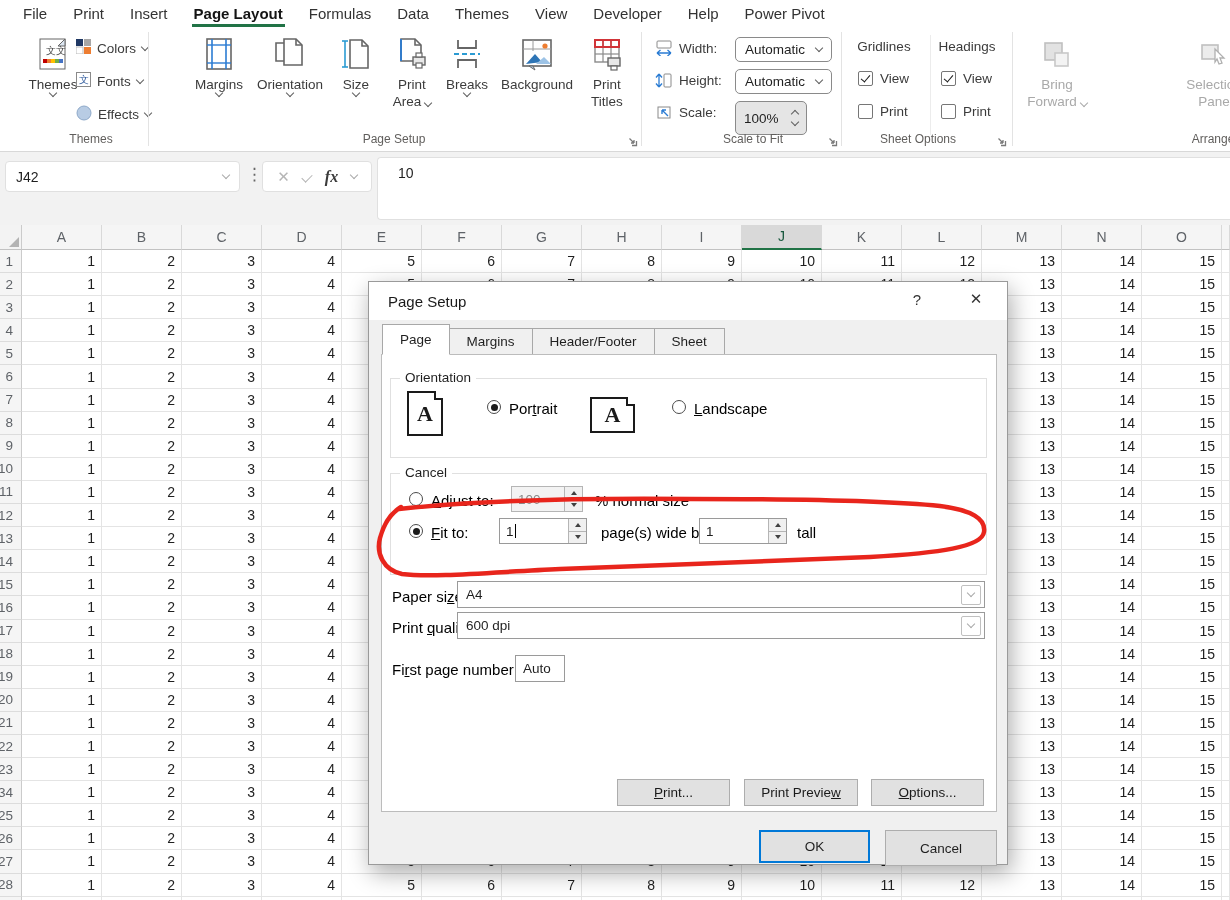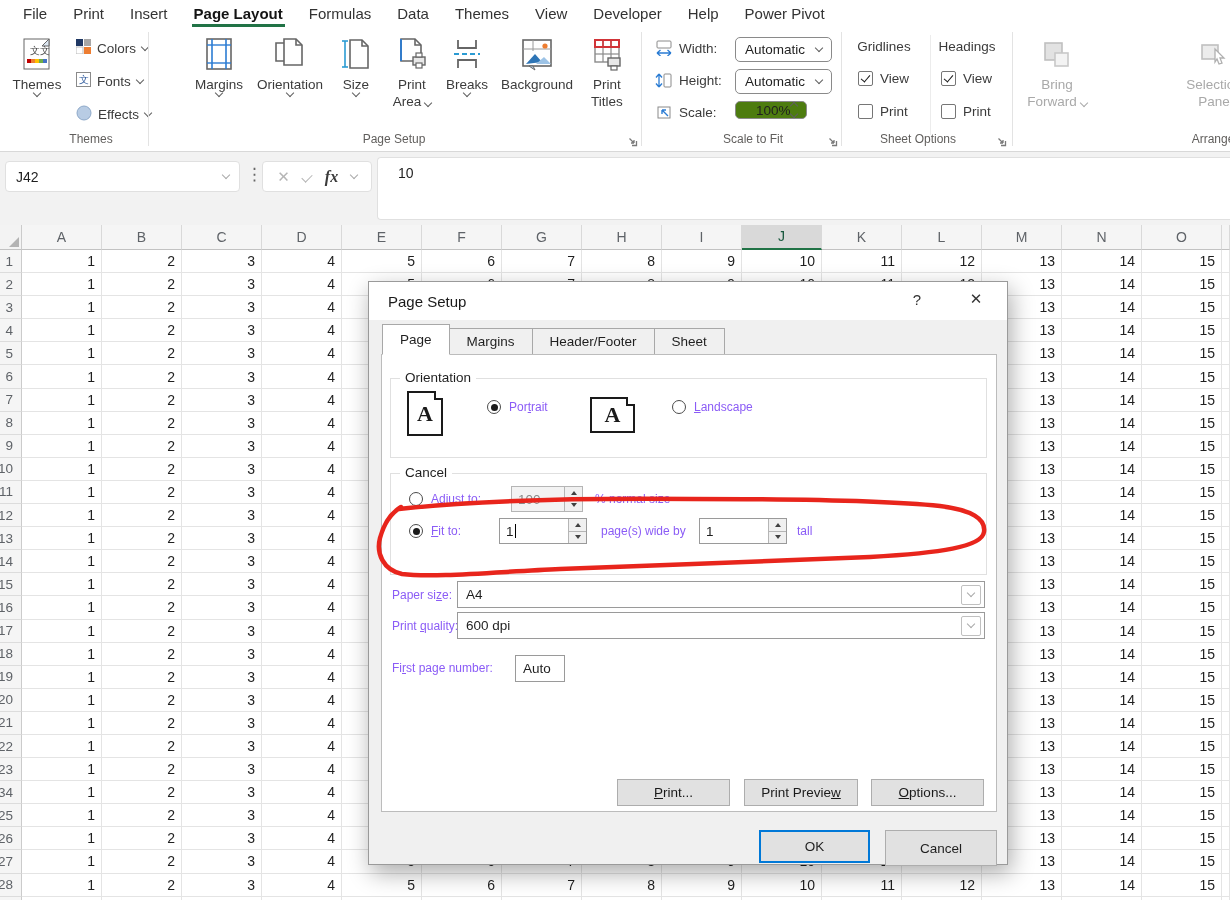--- a/index.html
+++ b/index.html
@@ -20,21 +20,21 @@
   .bigbtn{position:absolute;top:6px;display:flex;flex-direction:column;align-items:center;font-size:13.5px;color:#3b3b3b;text-align:center}
   .bigbtn .ic{height:38px;display:flex;align-items:flex-end;justify-content:center}
   .bigbtn .lbl{line-height:17px;margin-top:5px}
   .chev{display:inline-block;width:7px;height:7px;border-right:1.4px solid #5f5f5f;border-bottom:1.4px solid #5f5f5f;transform:rotate(45deg);margin-top:-3px}
   .chev.small{width:6px;height:6px}
   .chev.grey{border-color:#a9a9a9}
   .smallrow{position:absolute;display:flex;align-items:center;gap:6px;font-size:13.5px;color:#3b3b3b}
   .disabledtxt{color:#a9a9a9}
   .sg-label{position:absolute;font-size:13.5px;color:#3b3b3b}
   .auto-dd{position:absolute;width:97px;height:25px;border:1px solid #8a8a8a;border-radius:5px;background:#fff;display:flex;align-items:center;justify-content:space-between;padding:0 9px;font-size:13.5px;color:#1f1f1f}
-  .spin-dd{position:absolute;width:72px;height:18px;border:1px solid #8a8a8a;border-radius:5px;background:#4d7c0f;display:flex;align-items:center;justify-content:space-between;padding:0 20px;font-size:13.5px}
+  .spin-dd{position:absolute;width:72px;height:34px;border:1px solid #8a8a8a;border-radius:5px;background:#e5e5e5;display:flex;align-items:center;justify-content:space-between;padding:0 8px;font-size:13.5px}
   .carets{display:flex;flex-direction:column;gap:2px;align-items:center}
   .caret-up{width:6px;height:6px;border-left:1.3px solid #5f5f5f;border-top:1.3px solid #5f5f5f;transform:rotate(45deg)}
   .caret-dn{width:6px;height:6px;border-right:1.3px solid #5f5f5f;border-bottom:1.3px solid #5f5f5f;transform:rotate(45deg)}
   .so-title{position:absolute;font-size:13.5px;color:#3b3b3b;transform:translateX(-50%)}
   .cbrow{position:absolute;display:flex;align-items:center;gap:7px;font-size:13.5px;color:#3b3b3b}
   .cb{width:15px;height:15px;border:1.4px solid #767676;border-radius:2px;background:#fff;position:relative}
   .cb.checked::after{content:"";position:absolute;left:3.5px;top:0.5px;width:4px;height:8px;border-right:1.8px solid #1a1a1a;border-bottom:1.8px solid #1a1a1a;transform:rotate(40deg)}
 
   
   .fbar{position:absolute;top:152px;left:0;width:1230px;height:73px;background:#f2f2f2}
@@ -63,21 +63,21 @@
   .dlg{position:absolute;left:368px;top:281px;width:640px;height:584px;background:#f0f0f0;border:1px solid #9a9a9a;box-shadow:3px 8px 22px rgba(0,0,0,.33);z-index:30}
   .dlg-title{height:38px;background:#fff;display:flex;align-items:center;padding-left:19px;font-size:15px;color:#1a1a1a;position:relative}
   .dlg-help{position:absolute;right:80px;top:9px;font-size:15px;color:#333;width:20px;text-align:center}
   .dlg-close{position:absolute;right:20px;top:8px;font-size:15px;color:#333;width:22px;text-align:center}
   .tabs{position:absolute;left:13px;top:44px;display:flex;align-items:flex-end;height:29px}
   .tab{height:27px;padding:0 17px;border:1px solid #a8a8a8;background:#f0f0f0;font-size:13.5px;display:flex;align-items:center;margin-right:-1px;color:#1f1f1f;position:relative}
   .tab.active{background:#fff;height:31px;z-index:4;border-bottom:1px solid #fff}
   .dlg-content{position:absolute;left:12px;top:72px;width:616px;height:458px;background:#fff;border:1px solid #bcbcbc}
   .gbox{position:absolute;border:1px solid #e0e0e0}
   .gbox-legend{position:absolute;top:-9px;left:9px;background:#fff;padding:0 5px;font-size:13.5px;color:#1f1f1f}
-  .dl{position:absolute;font-size:12px;color:#8b5cf6;white-space:nowrap}
+  .dl{position:absolute;font-size:15px;color:#000000;white-space:nowrap}
   .radio{position:absolute;width:14px;height:14px;border:1px solid #4b4b4b;border-radius:50%;background:#fff}
   .radio.checked::after{content:"";position:absolute;left:2.5px;top:2.5px;width:7px;height:7px;border-radius:50%;background:#1a1a1a}
   .spinbox{position:absolute;height:26px;display:flex;border:1px solid #9a9a9a;background:#fff}
   .spinbox.disabled{background:#f3f3f3;color:#8a8a8a;border-color:#b5b5b5}
   .spin-val{flex:1;font-size:13.5px;display:flex;align-items:center;padding-left:6px}
   .spin-btns{width:18px;display:flex;flex-direction:column;border-left:1px solid #b5b5b5}
   .spin-b{flex:1;background:#f0f0f0;display:flex;align-items:center;justify-content:center}
   .spin-b + .spin-b{border-top:1px solid #b5b5b5}
   .tri-up{width:0;height:0;border-left:3.5px solid transparent;border-right:3.5px solid transparent;border-bottom:4.5px solid #404040}
   .tri-dn{width:0;height:0;border-left:3.5px solid transparent;border-right:3.5px solid transparent;border-top:4.5px solid #404040}
@@ -108,21 +108,21 @@
     <div class="menu-tab">Data</div>
     <div class="menu-tab">Themes</div>
     <div class="menu-tab">View</div>
     <div class="menu-tab">Developer</div>
     <div class="menu-tab">Help</div>
     <div class="menu-tab">Power Pivot</div>
   </div>
 
 <div class="ribbon">
 
-  <div class="bigbtn" style="left:8px;width:58px">
+  <div class="bigbtn" style="left:24px;width:58px">
     <span class="ic">
       <svg width="34" height="34" viewBox="0 0 34 34">
         <rect x="4" y="2" width="25" height="30" fill="#fff" stroke="#666"></rect>
         <path d="M29 2 l0 7 -7 0 z" fill="#dce6f1" stroke="#666" stroke-width="1"></path>
         <text x="10" y="17" font-size="10" fill="#444" font-family="DejaVu Sans">文文</text>
         <rect x="7" y="22" width="4" height="4" fill="#c00000"></rect>
           <rect x="11" y="22" width="4" height="4" fill="#ed7d31"></rect>
         <rect x="15" y="22" width="4" height="4" fill="#ffc000"></rect>
           <rect x="19" y="22" width="4" height="4" fill="#70ad47"></rect>
         <rect x="23" y="22" width="4" height="4" fill="#4472c4"></rect>

